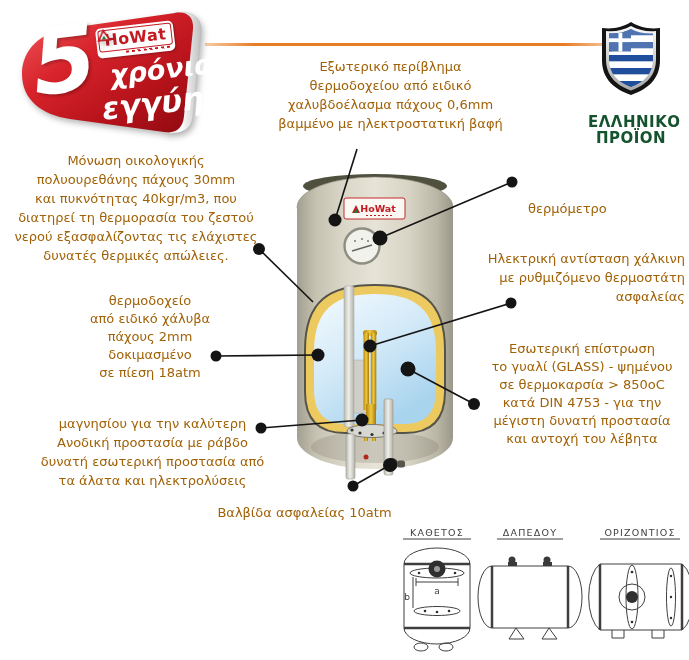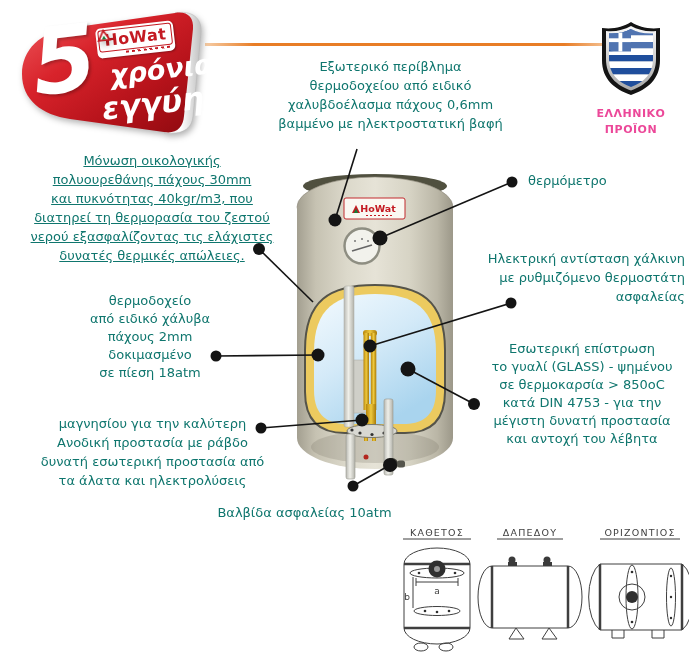--- a/index.html
+++ b/index.html
@@ -1,42 +1,42 @@
 <!DOCTYPE html>
 <html><head>
 <meta charset="utf-8">
 <style>
   html,body{margin:0;padding:0;background:#fff;}
   .canvas{position:relative;width:689px;height:660px;background:#ffffff;overflow:hidden;
           font-family:"DejaVu Sans",sans-serif;}
   
-  .note{position:absolute;text-align:center;color:#0f766e;font-size:13px;line-height:19px;z-index:4;}
+  .note{position:absolute;text-align:center;color:#a16207;font-size:13px;line-height:19px;z-index:4;}
   .note .line{white-space:nowrap;}
   .note.tight{line-height:18px;}
-  .note.left{text-align:right;}
+  .note.left{text-align:right;margin-top:28px;}
   
   .divider{position:absolute;left:205px;top:43px;width:408px;height:3px;z-index:1;
            background:linear-gradient(90deg,#f6cda6 0%,#e87d26 12%,#e87d26 88%,#f6cda6 100%);}
   
   .badge{position:absolute;left:12px;top:3px;width:208px;height:140px;z-index:3;}
   .badge svg{position:absolute;left:0;top:0;filter:drop-shadow(2px 3px 3px rgba(0,0,0,0.30));}
   .badge-content{position:absolute;left:0;top:0;width:100%;height:100%;transform:rotate(-6.5deg);transform-origin:50% 50%;}
   .badge-num{position:absolute;left:22px;top:6px;font-size:92px;line-height:1;font-weight:bold;font-style:italic;
              color:#fff;text-shadow:2px 2px 3px rgba(0,0,0,0.25);}
   .badge-logo{position:absolute;left:88px;top:24px;background:#fff;border-radius:5px;padding:2px;
               box-shadow:1px 1px 2px rgba(0,0,0,0.3);}
   .badge-logo-inner{border:1px solid #c41a22;border-radius:3px;padding:1px 5px;display:flex;align-items:center;gap:3px;background:#fff;}
   .badge-logo-text{color:#c41a22;font-weight:bold;font-size:16px;letter-spacing:0.5px;line-height:1.1;}
   .logo-dashes{height:2px;width:62%;margin:1px auto 1px 26px;
                background:repeating-linear-gradient(90deg,#c41a22 0 3px,transparent 3px 6px);}
   .badge-word1{position:absolute;left:98px;top:56px;font-size:27px;font-weight:bold;font-style:italic;color:#fff;}
   .badge-word2{position:absolute;left:86px;top:86px;font-size:31px;font-weight:bold;font-style:italic;color:#fff;}
   
   .origin{position:absolute;left:588px;top:20px;width:86px;z-index:3;text-align:center;}
-  .origin-label{margin-top:4px;color:#ec4899;font-weight:bold;font-size:11px;line-height:16px;letter-spacing:0.5px;}
+  .origin-label{margin-top:12px;color:#14532d;font-weight:bold;font-size:15px;line-height:16px;letter-spacing:0.5px;}
   
   .scene{position:absolute;left:0;top:0;z-index:2;}
 </style>
 </head>
 <body>
 
 <div class="canvas">
 
   <div class="divider"></div>
 
@@ -287,21 +287,21 @@
     </g>
   </svg>
 
   <div class="note" style="left:268px;top:57px;width:245px;">
     <div class="line">Εξωτερικό περίβλημα</div>
     <div class="line">θερμοδοχείου από ειδικό</div>
     <div class="line">χαλυβδοέλασμα πάχους 0,6mm</div>
     <div class="line">βαμμένο με ηλεκτροστατική βαφή</div>
   </div>
 
-  <div class="note" style="left:18px;top:151px;width:268px;text-decoration:underline;">
+  <div class="note" style="left:2px;top:151px;width:268px;">
     <div class="line">Μόνωση οικολογικής</div>
     <div class="line">πολυουρεθάνης πάχους 30mm</div>
     <div class="line">και πυκνότητας 40kgr/m3, που</div>
     <div class="line">διατηρεί τη θερμορασία του ζεστού</div>
     <div class="line">νερού εξασφαλίζοντας τις ελάχιστες</div>
     <div class="line">δυνατές θερμικές απώλειες.</div>
   </div>
 
   <div class="note tight" style="left:70px;top:292px;width:160px;text-align:center;">
     <div class="line">θερμοδοχείο</div>

